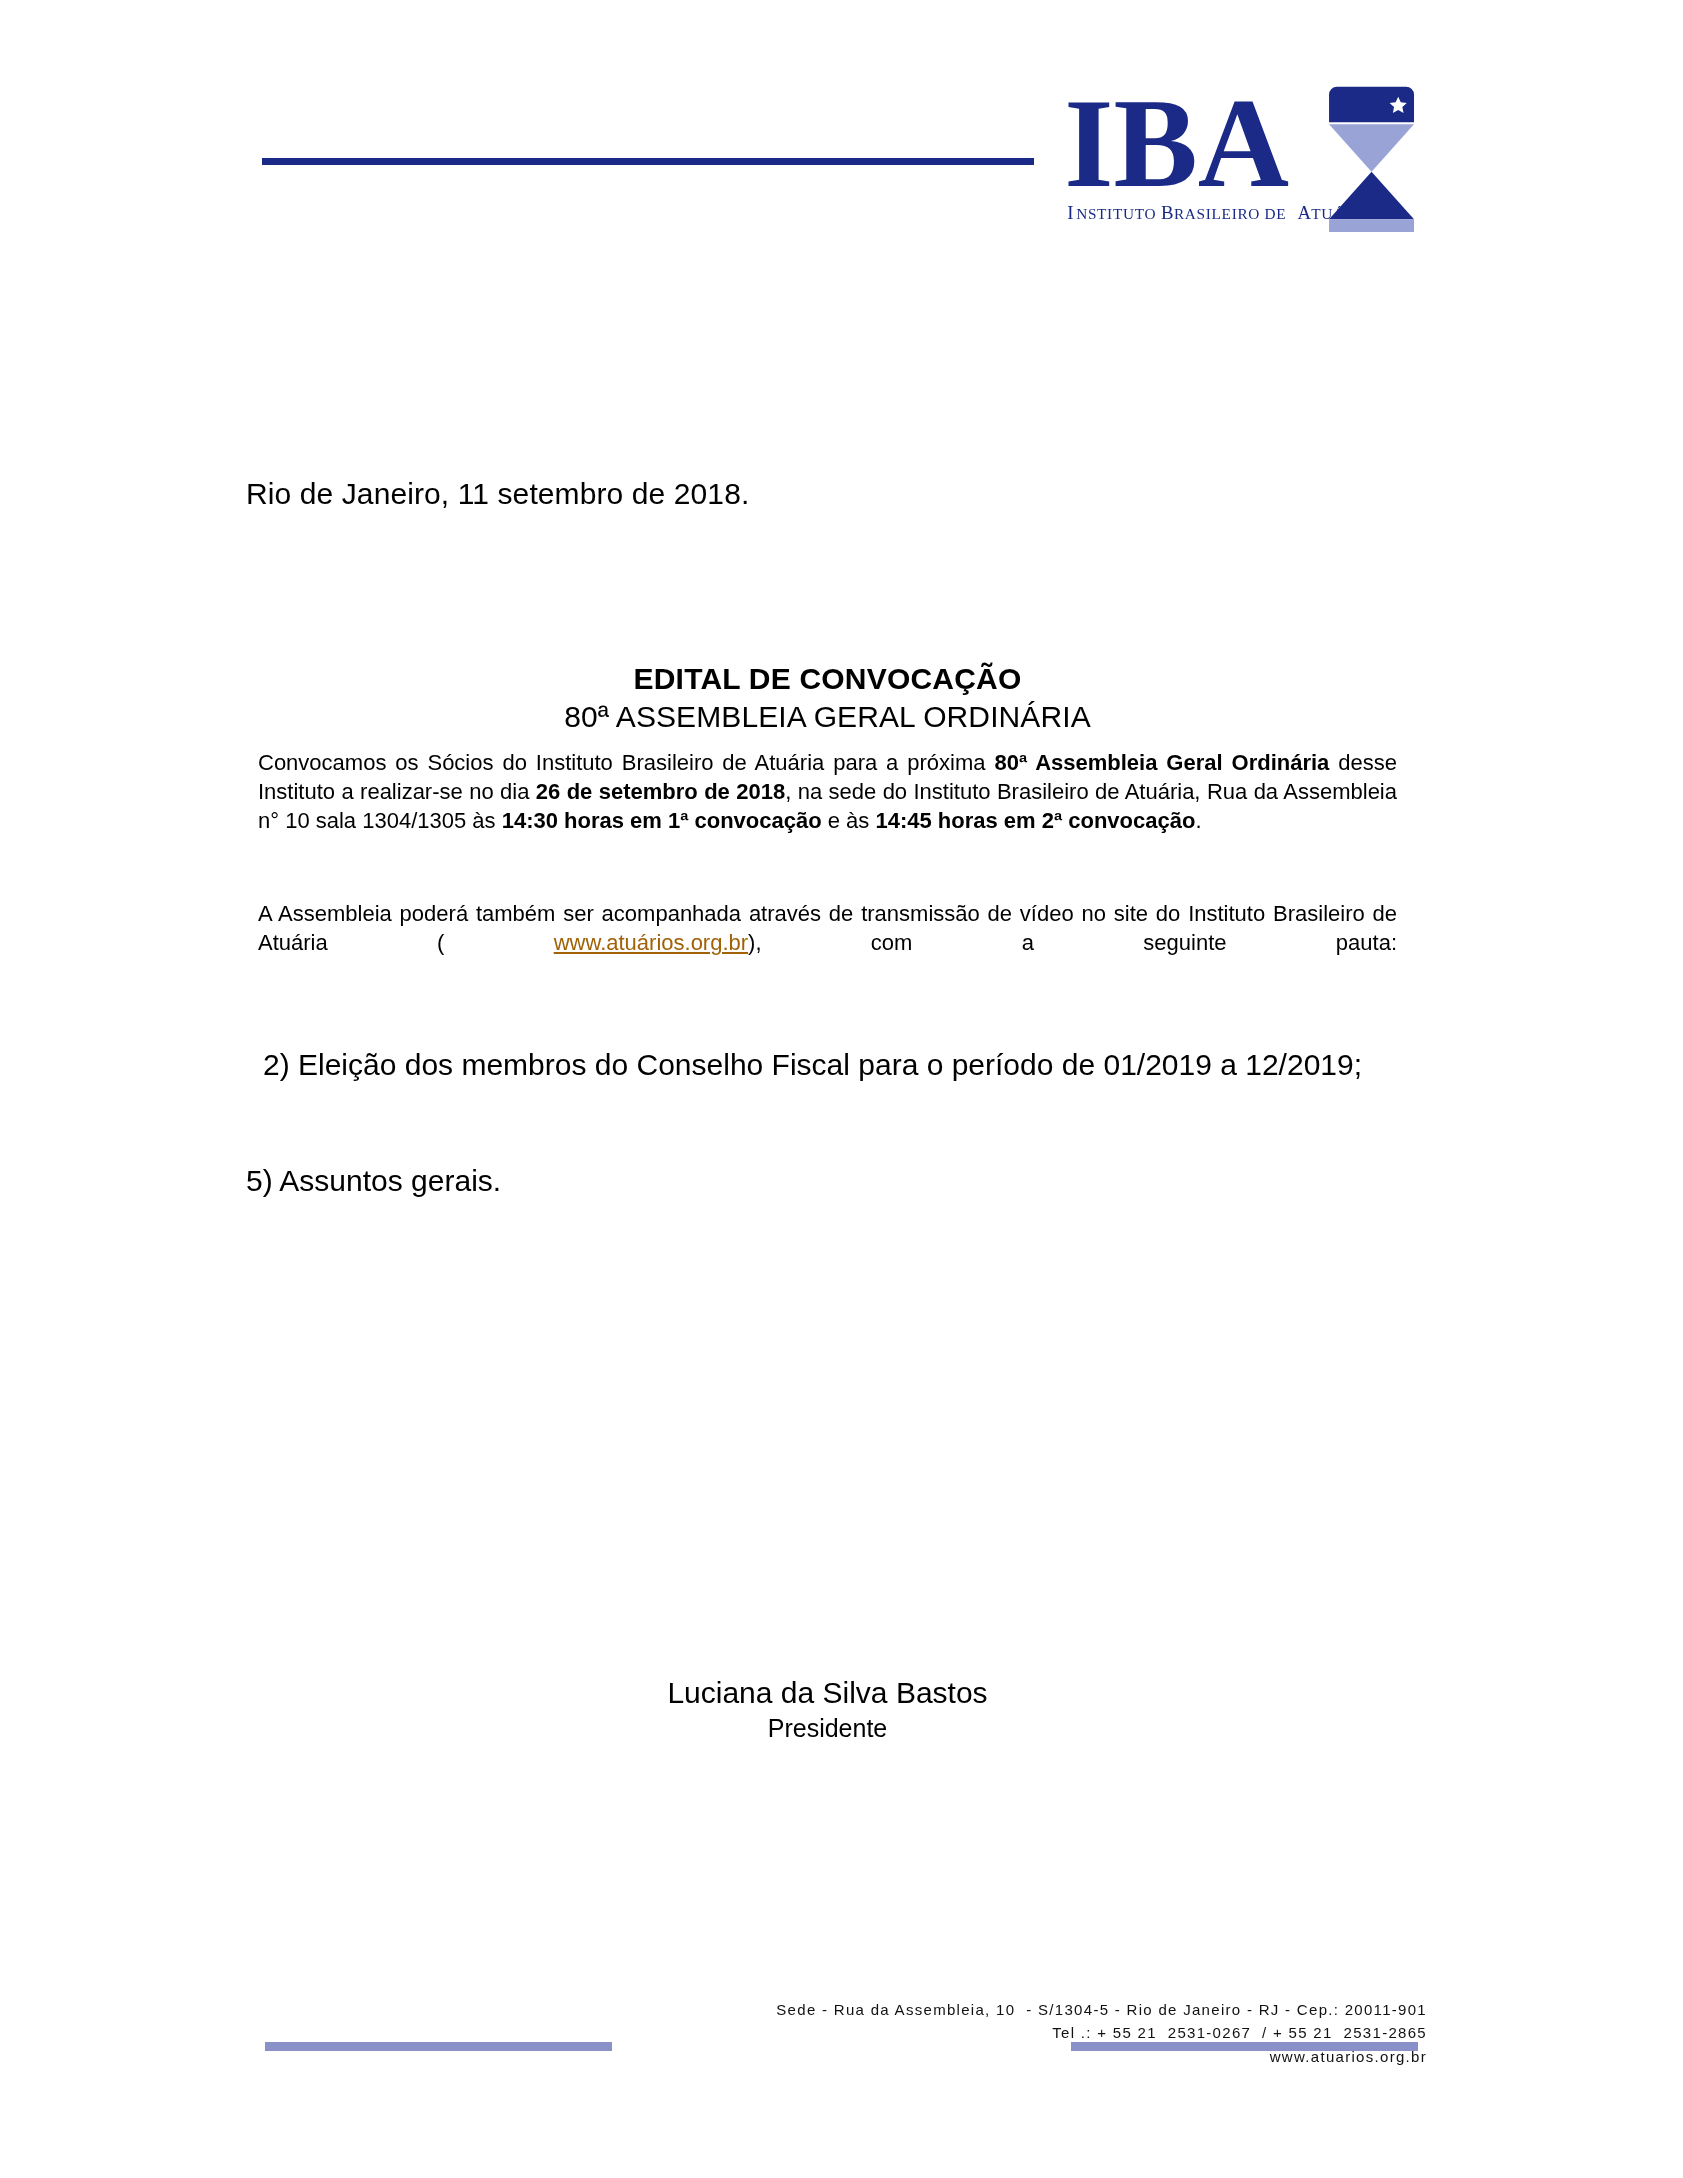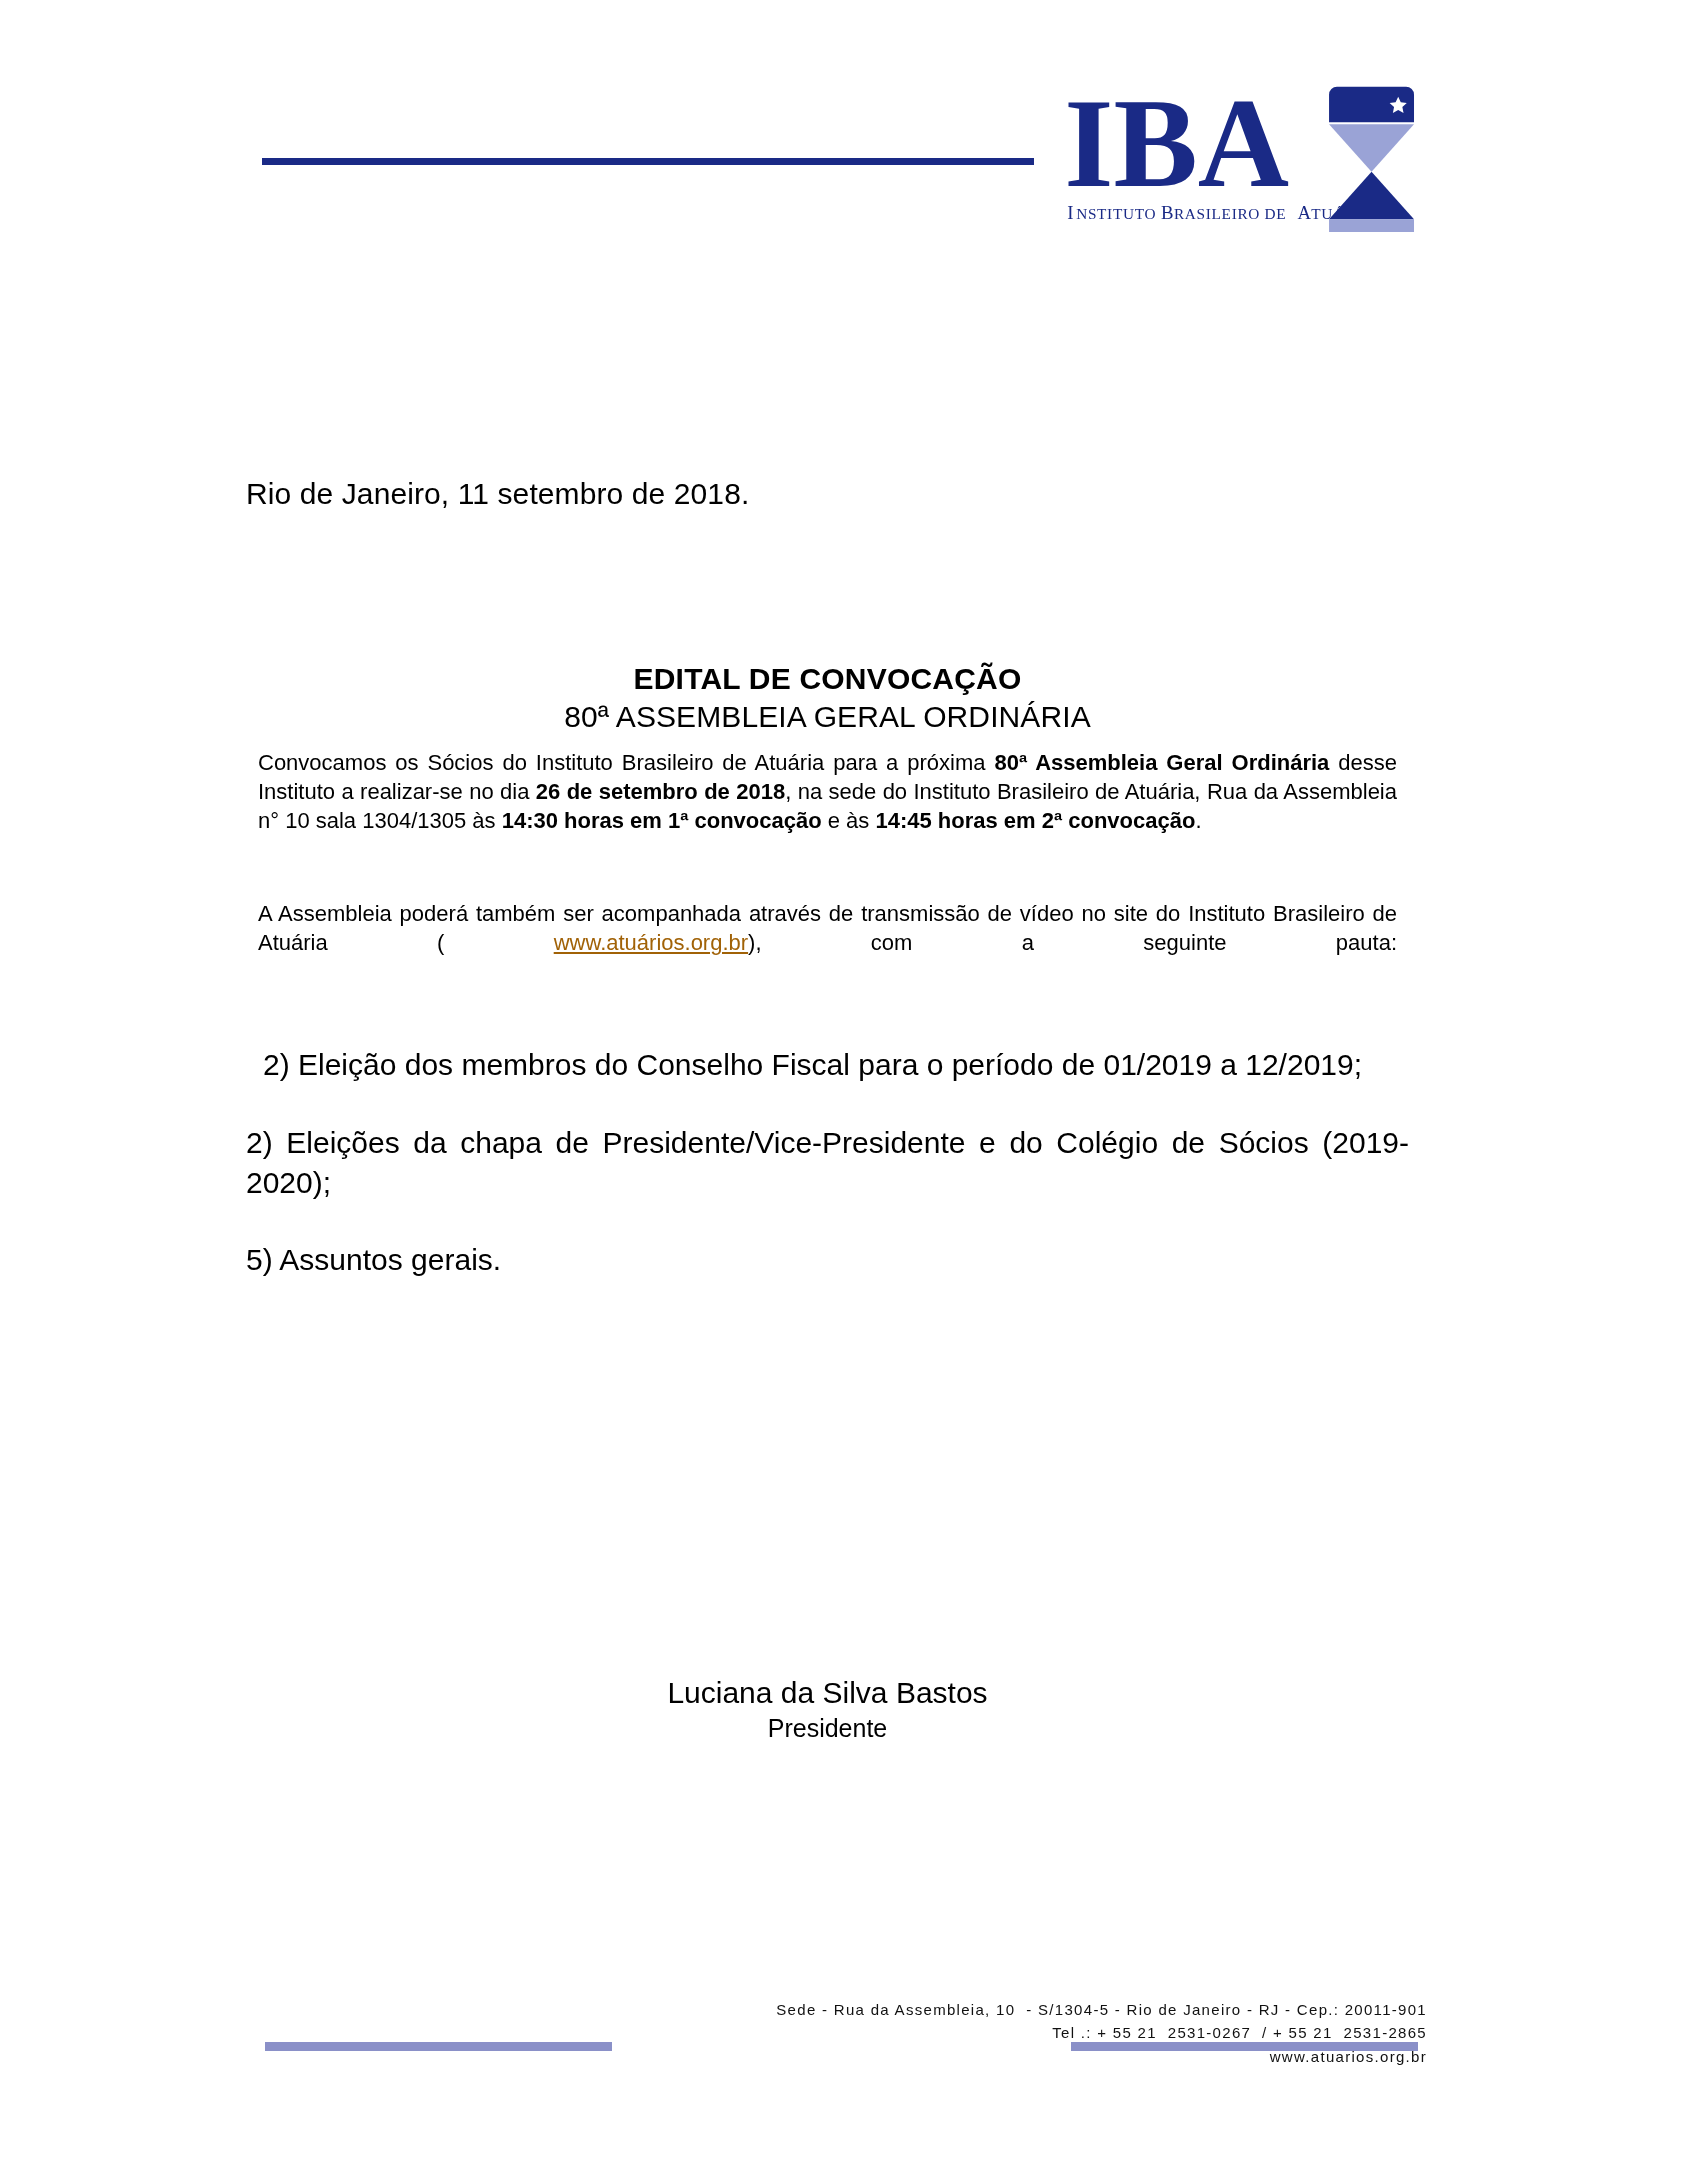--- a/index.html
+++ b/index.html
@@ -221,21 +221,20 @@
 
     <div class="gap-item"></div>
 
 
     <div class="gap-item"></div>
 
     <p class="item justify-full">2) Eleição dos membros do Conselho Fiscal para o período de 01/2019 a 12/2019;</p>
 
     <div class="gap-item"></div>
 
-    <p class="item">2) Eleições da chapa de Presidente/Vice-Presidente  e do Colégio de Sócios (2019-2020);</p>
 
     <div class="gap-item"></div>
 
     <p class="item">5) Assuntos gerais.</p>
   </div>
 
   <div class="signature">
     <p class="sig-name">Luciana da Silva Bastos</p>
     <p class="sig-role">Presidente</p>
   </div>

